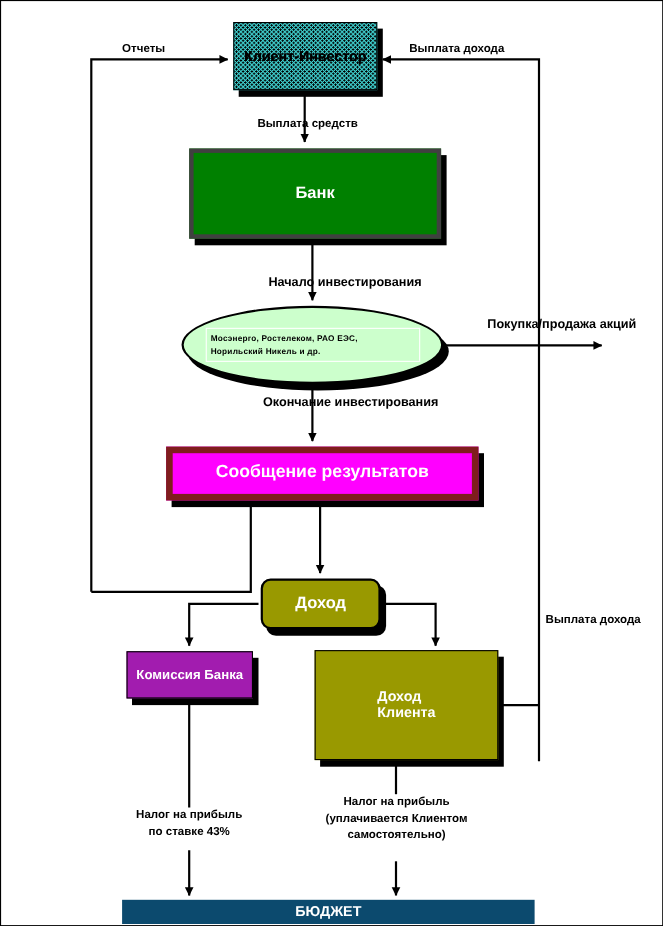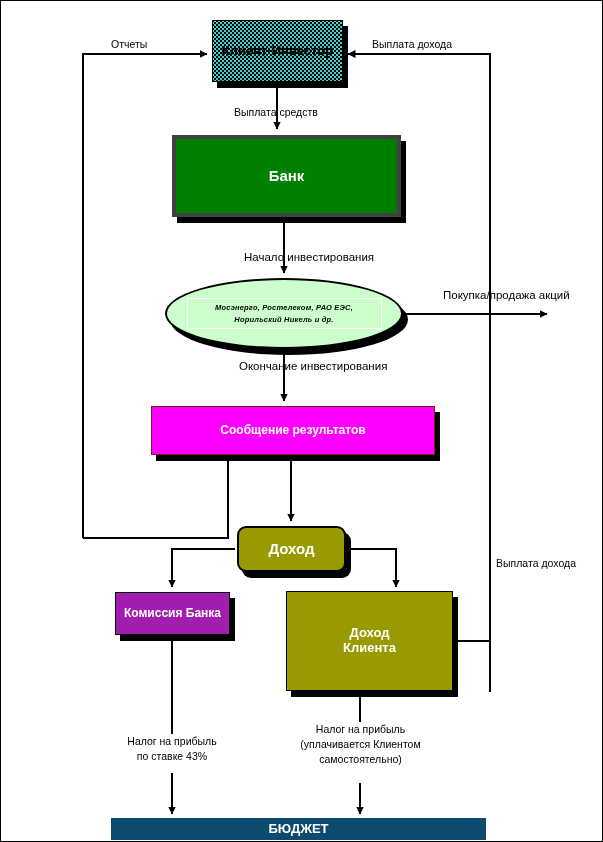--- a/index.html
+++ b/index.html
@@ -26,21 +26,21 @@
     width: 603px;
     height: 842px;
     pointer-events: none;
   }
   .node {
     position: absolute;
     box-sizing: border-box;
     display: flex;
     align-items: center;
     justify-content: center;
-    text-align: center;
+    text-align: left;
     color: #ffffff;
     font-weight: bold;
     line-height: 1.15;
   }
   .shadow {
     position: absolute;
     background: #000000;
     box-sizing: border-box;
   }
   
@@ -68,36 +68,35 @@
     font-size: 15px;
   }
   
   #node-issuers {
     left: 164px; top: 277px; width: 238px; height: 71px;
     border: 2px solid #000000;
     border-radius: 50%;
     background: #ccffcc;
     color: #000000;
     font-size: 7.5px;
-    font-style: italic;
     font-weight: bold;
     letter-spacing: 0.2px;
   }
   #node-issuers .inner {
     border: 1px solid #ffffff;
     padding: 3px 4px;
     width: 185px;
     line-height: 1.55;
   }
   
   #node-results {
     left: 150px; top: 405px; width: 284px; height: 49px;
-    border: 1px solid #7f1d1d;
+    border: 6px solid #7f1d1d;
     background: #ff00ff;
-    font-size: 12px;
+    font-size: 16px;
   }
   
   #node-income {
     left: 236px; top: 525px; width: 109px; height: 46px;
     border: 2px solid #000000;
     border-radius: 9px;
     background: #999900;
     font-size: 15px;
   }
   
@@ -118,21 +117,21 @@
   #node-budget {
     left: 110px; top: 817px; width: 375px; height: 22px;
     border: 0;
     background: #0c4a6e;
     font-size: 13px;
   }
   .edge-label {
     position: absolute;
     color: #000000;
     font-size: 10.5px;
-    font-weight: normal;
+    font-weight: bold;
     white-space: nowrap;
     line-height: 1.45;
     text-align: center;
   }
   .edge-label.big {
     font-size: 11.5px;
     margin-left: 38px;
   }
 </style>
 </head>

